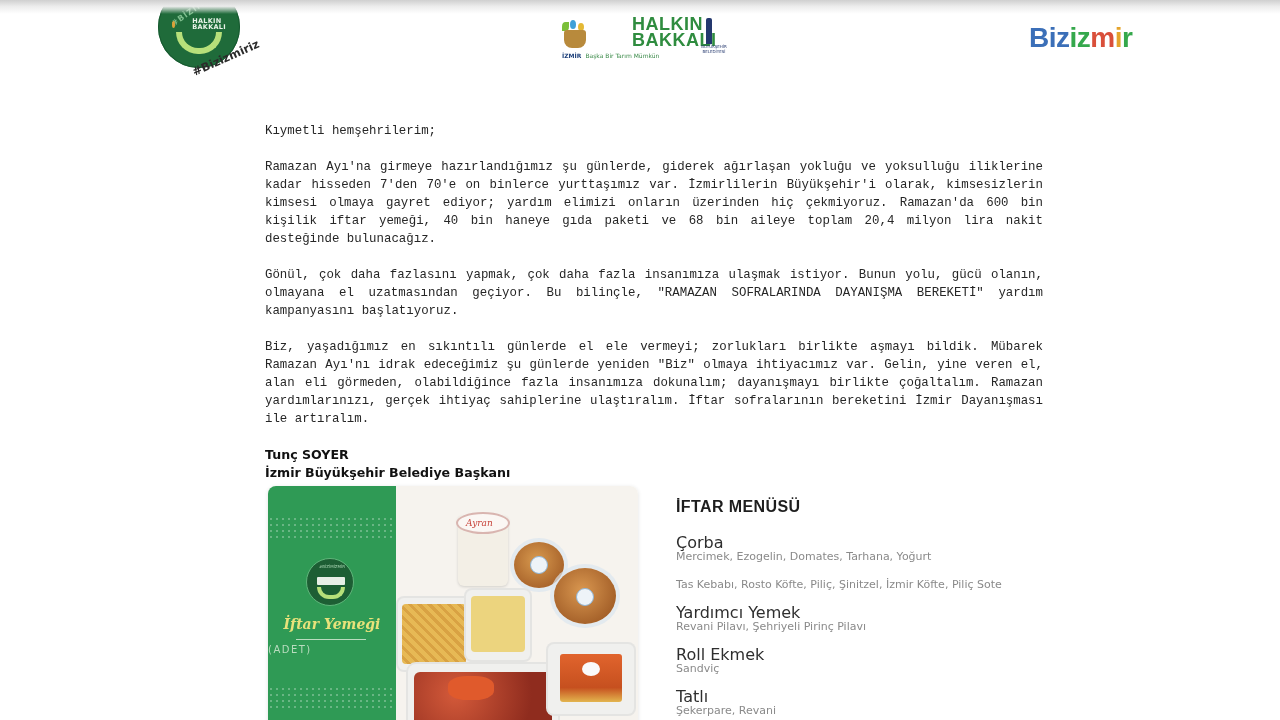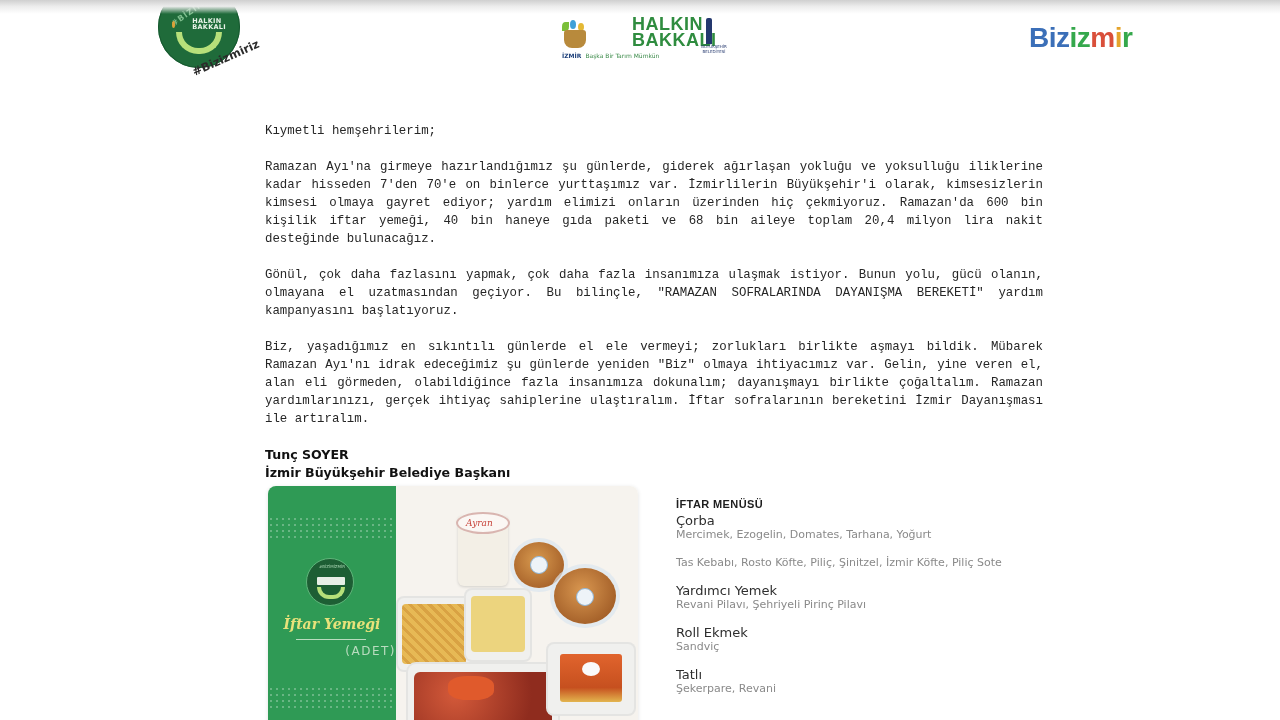--- a/index.html
+++ b/index.html
@@ -96,21 +96,21 @@
     .card-badge .cb-smile {
       position: absolute; left: 10px; top: 28px; width: 28px; height: 12px;
       border: 4px solid #b7e07a; border-top: none; border-radius: 0 0 14px 14px;
     }
     .card-title {
       position: absolute; left: 0; top: 130px; width: 100%; text-align: center;
       font-family: "DejaVu Serif", serif; font-style: italic; font-weight: bold;
       color: #e8e27a; font-size: 14px;
     }
     .card-rule { position: absolute; left: 28px; top: 153px; width: 70px; height: 1px; background: #b9dcbf; }
-    .card-sub { position: absolute; left: 0; top: 158px; width: 100%; text-align: right; font-size: 12px; color: #b9dcbf; letter-spacing: 1.5px; }
+    .card-sub { position: absolute; left: 0; top: 158px; width: 100%; text-align: left; font-size: 10px; color: #b9dcbf; letter-spacing: 1.5px; }
 
     .card-photo { flex: 1; height: 100%; background: #f6f3ee; position: relative; overflow: hidden; }
     .cup { position: absolute; left: 62px; top: 30px; width: 50px; height: 70px; background: #f3efe6; border-radius: 4px 4px 6px 6px; box-shadow: 0 1px 3px rgba(0,0,0,.15); }
     .cup-lid { position: absolute; left: 60px; top: 26px; width: 54px; height: 22px; border-radius: 50%; background: #fbf7f4; border: 2px solid #d9b5b0; }
     .cup-label { position: absolute; left: 70px; top: 32px; font-size: 9px; font-family: "DejaVu Serif", serif; font-style: italic; color: #c7433a; }
     .bun1 { position: absolute; left: 118px; top: 56px; width: 50px; height: 46px; border-radius: 50%; background: radial-gradient(circle at 45% 40%, #d89a4f, #a8632a 75%); box-shadow: 0 0 0 4px rgba(220,230,240,.7); }
     .bun2 { position: absolute; left: 158px; top: 82px; width: 62px; height: 56px; border-radius: 50%; background: radial-gradient(circle at 45% 40%, #d99750, #a35f28 75%); box-shadow: 0 0 0 4px rgba(220,230,240,.7); }
     .bun-sticker { position: absolute; width: 18px; height: 18px; border-radius: 50%; background: #eef3f8; border: 1px solid #8fb6d8; }
     .tray1 { position: absolute; left: 2px; top: 112px; width: 72px; height: 72px; background: #f0f0ee; border-radius: 6px; box-shadow: 0 0 0 2px #e4e4e2; }
     .tray1 .food { position: absolute; left: 4px; top: 6px; width: 64px; height: 60px; border-radius: 4px; background: repeating-linear-gradient(45deg, #e7b955 0 4px, #d9a243 4px 7px); }
@@ -118,22 +118,22 @@
     .tray2 .food { position: absolute; left: 5px; top: 6px; width: 54px; height: 56px; border-radius: 4px; background: #ecd47e; }
     .tray3 { position: absolute; left: 12px; top: 178px; width: 150px; height: 80px; background: #f0f0ee; border-radius: 8px; box-shadow: 0 0 0 2px #e4e4e2; }
     .tray3 .food { position: absolute; left: 6px; top: 8px; width: 138px; height: 72px; border-radius: 6px; background: radial-gradient(circle at 30% 30%, #d45a3a, #8f2c1e 70%); }
     .tray3 .tomato { position: absolute; left: 40px; top: 12px; width: 46px; height: 24px; border-radius: 40%; background: #e05a2c; }
     .tray4 { position: absolute; left: 152px; top: 158px; width: 86px; height: 70px; background: #f0f0ee; border-radius: 6px; box-shadow: 0 0 0 2px #e4e4e2; }
     .tray4 .food { position: absolute; left: 12px; top: 10px; width: 62px; height: 48px; border-radius: 3px; background: linear-gradient(#e1642d, #c6501f 70%, #e3b54e 100%); }
     .tray4 .coconut { position: absolute; left: 34px; top: 18px; width: 18px; height: 14px; border-radius: 50%; background: #fafafa; }
 
     
     .menu { position: absolute; left: 676px; top: 498px; width: 420px; }
-    .menu-title { font-family: "Liberation Sans", sans-serif; font-weight: bold; font-size: 11px; color: #1e1e1e; letter-spacing: .4px; margin-bottom: 4px; }
-    .menu-cat { font-size: 13px; color: #2e2e2e; line-height: 14px; }
+    .menu-title { font-family: "Liberation Sans", sans-serif; font-weight: bold; font-size: 16px; color: #1e1e1e; letter-spacing: .4px; margin-bottom: 20px; }
+    .menu-cat { font-size: 16px; color: #2e2e2e; line-height: 14px; }
     .menu-items { font-size: 11px; color: #8a8a8a; line-height: 14px; margin-bottom: 14px; }
     .menu-group { margin-bottom: 0; }
   </style>
 </head>
 <body>
 
 <div class="top-shadow"></div>
 
 <div class="badge">
   <span class="badge-top-text">#BİZİMİZMİR</span>

